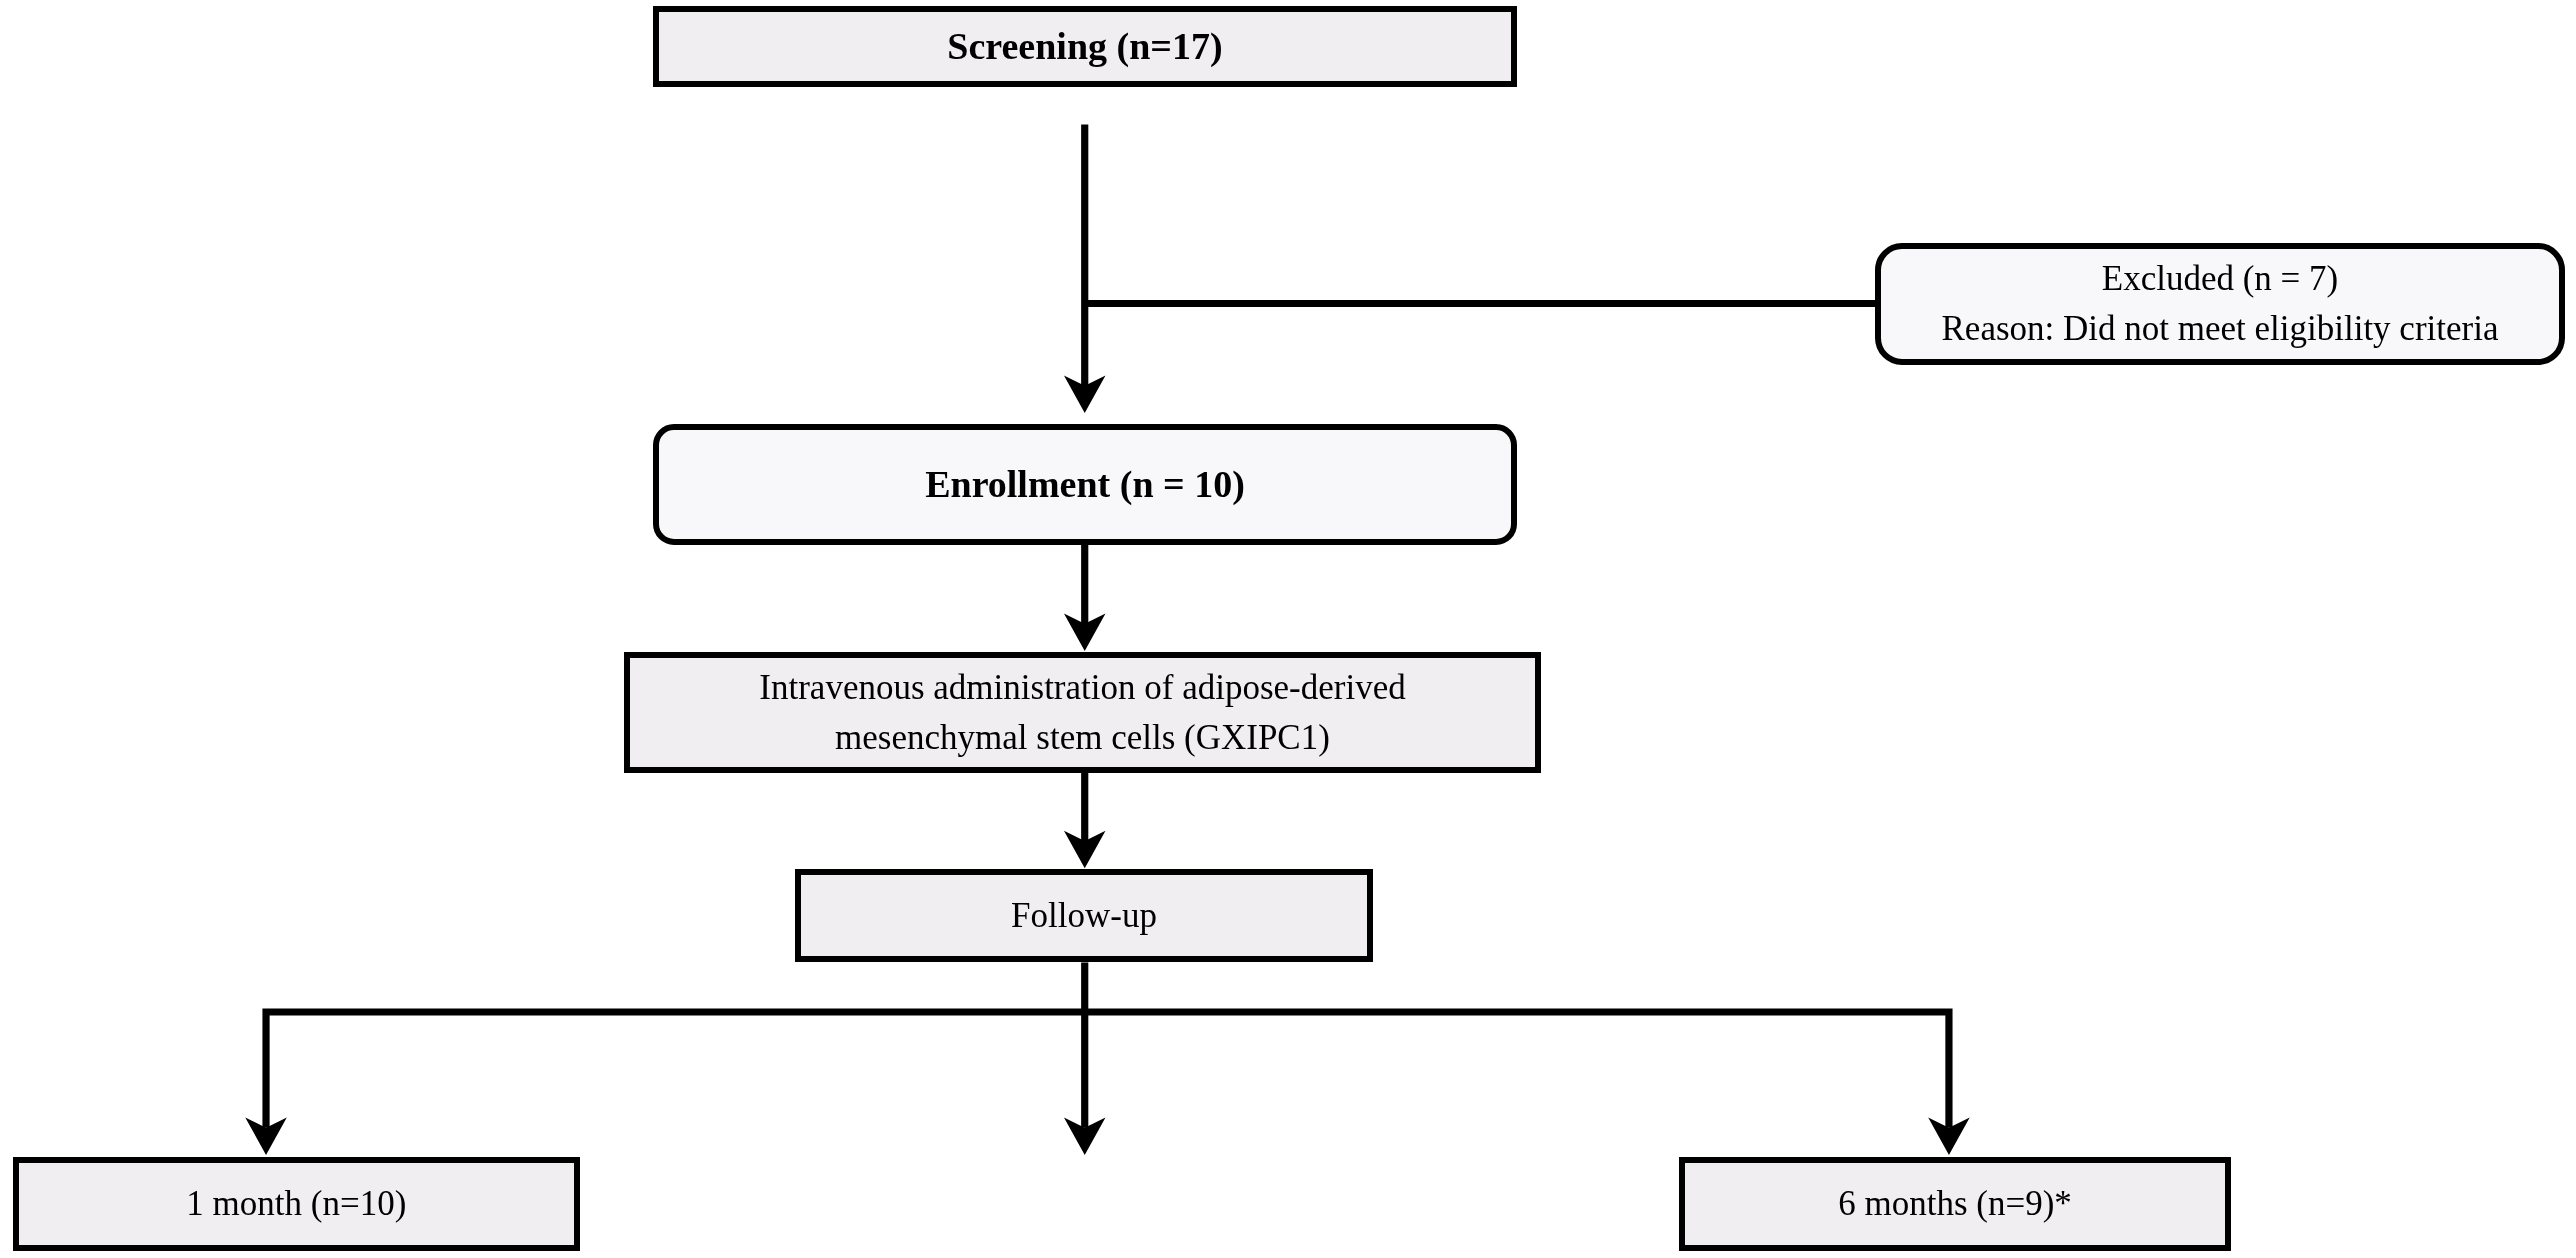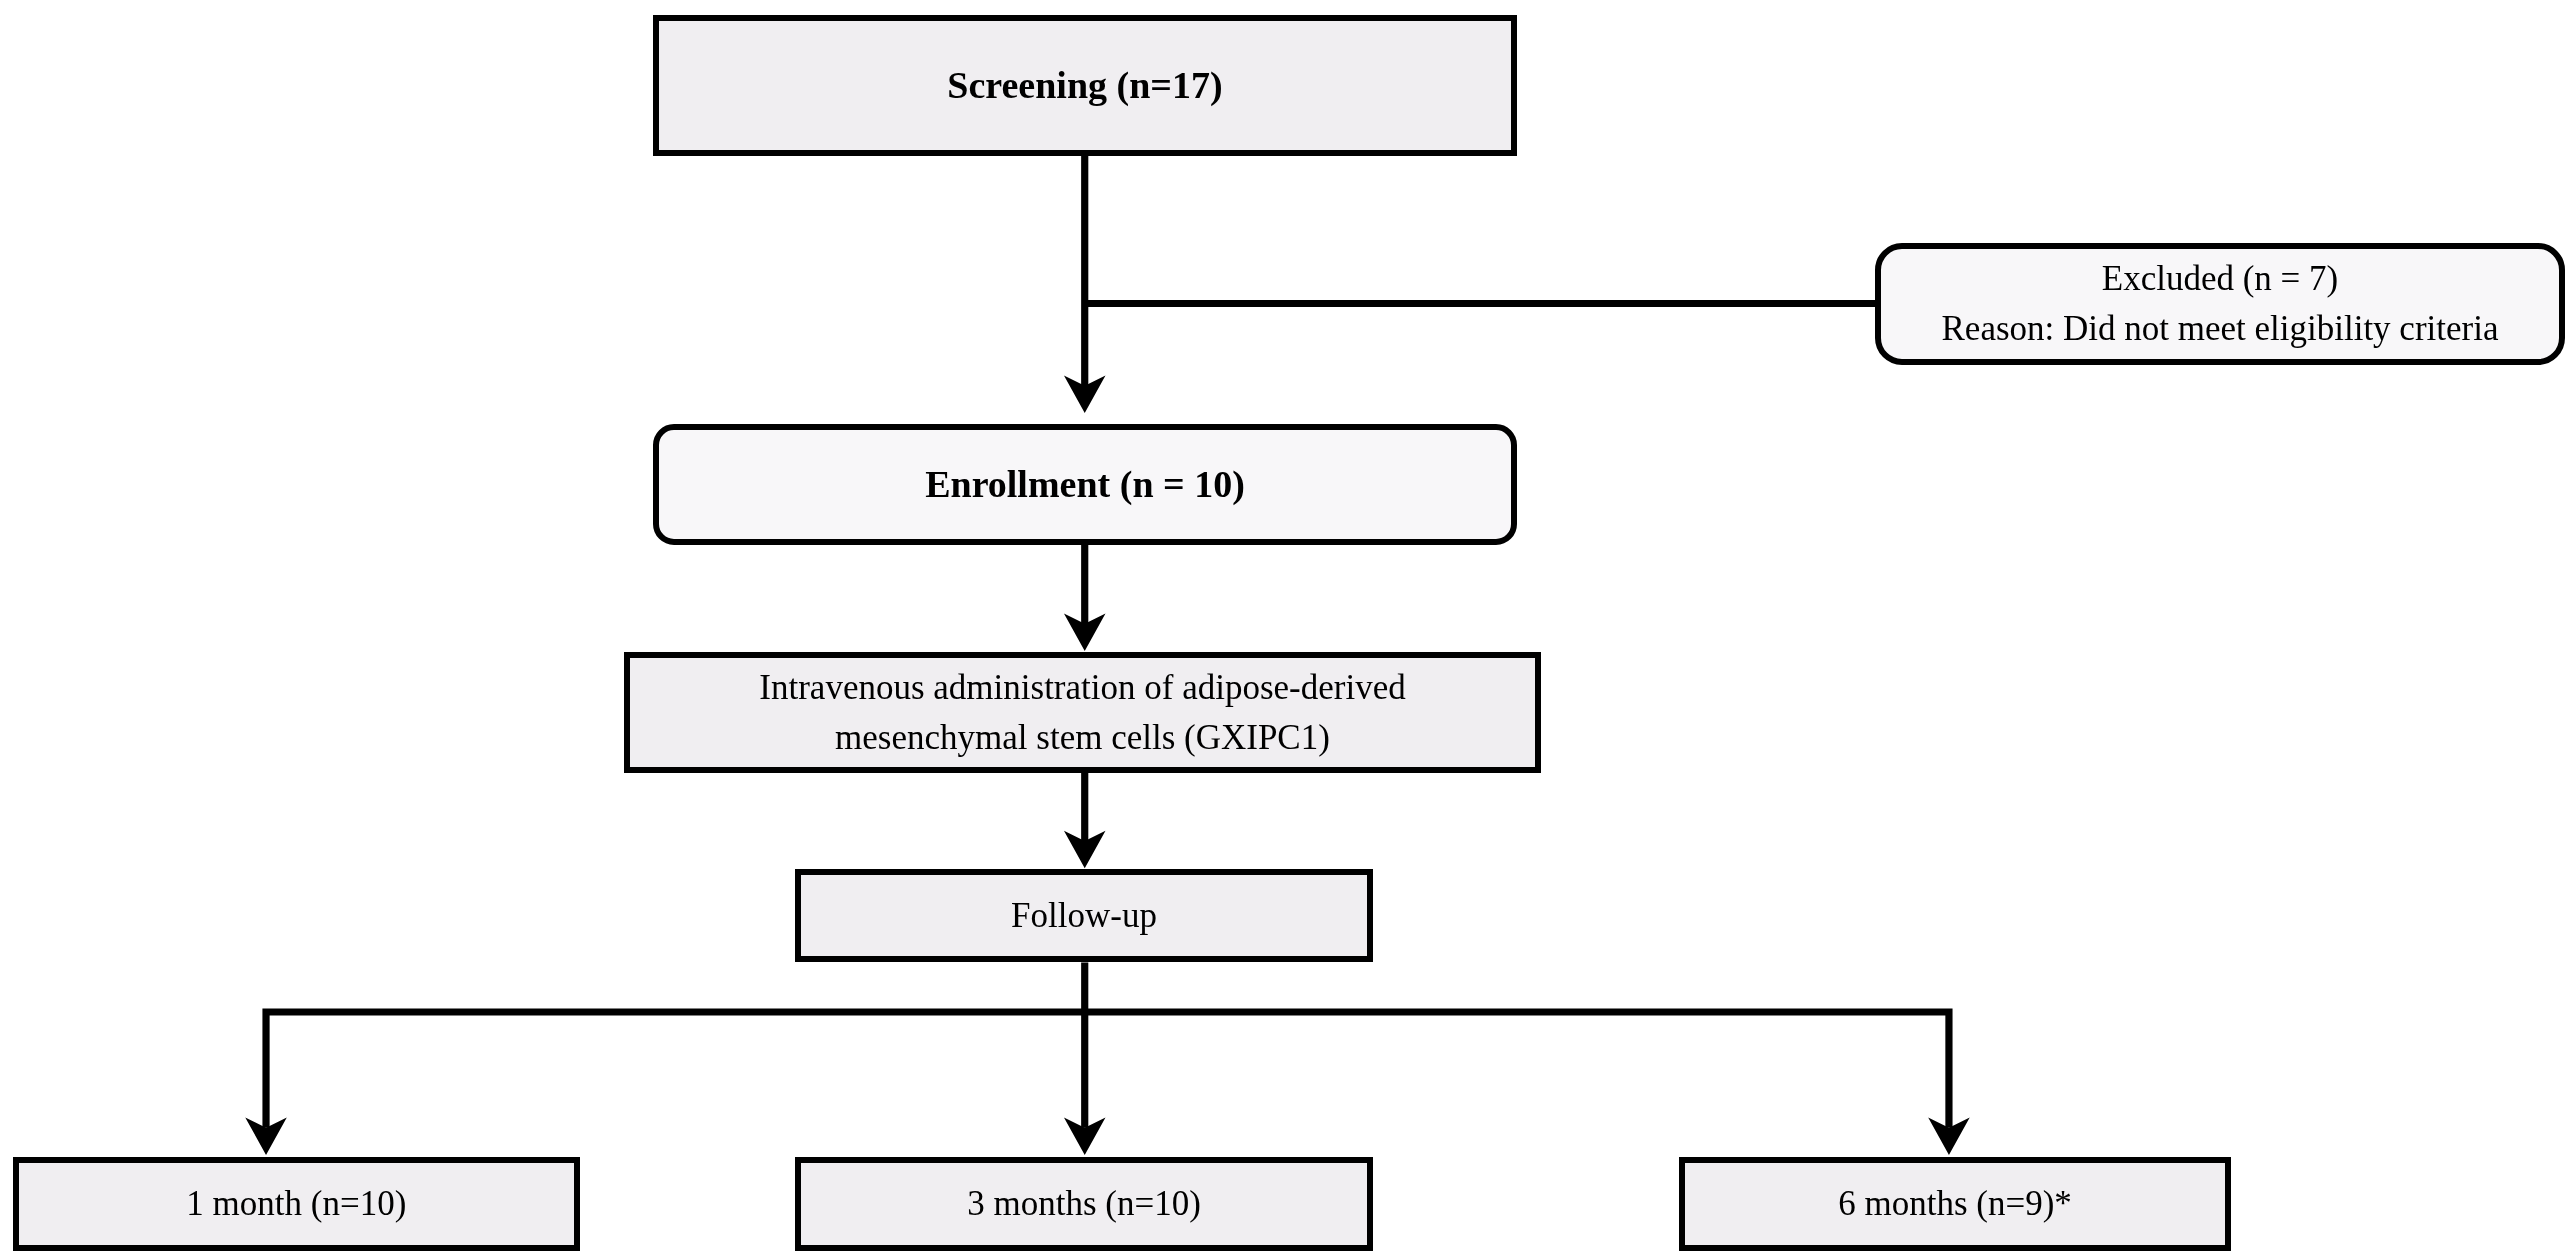--- a/index.html
+++ b/index.html
@@ -70,32 +70,31 @@
     <g fill="#000000" stroke="none">
       <polygon points="1358,517 1332,470 1358,483 1384,470"></polygon>
       <polygon points="1358,815 1332,768 1358,781 1384,768"></polygon>
       <polygon points="1358,1087 1332,1040 1358,1053 1384,1040"></polygon>
       <polygon points="333,1446 307,1399 333,1412 359,1399"></polygon>
       <polygon points="1358,1446 1332,1399 1358,1412 1384,1399"></polygon>
       <polygon points="2440,1446 2414,1399 2440,1412 2466,1399"></polygon>
     </g>
   </svg>
 
-  <div class="node bold" style="left:653px; top:15px; width:864px; height:141px;">Screening (n=17)</div>
+  <div class="node bold" style="left:653px; top:6px; width:864px; height:81px;">Screening (n=17)</div>
 
   <div class="node rounded" style="left:1875px; top:243px; width:690px; height:122px;border-radius:27px;">Excluded (n = 7)
 Reason: Did not meet eligibility criteria</div>
 
   <div class="node rounded bold" style="left:653px; top:424px; width:864px; height:121px;">Enrollment (n = 10)</div>
 
   <div class="node" style="left:624px; top:652px; width:917px; height:121px;">Intravenous administration of adipose-derived
 mesenchymal stem cells (GXIPC1)</div>
 
   <div class="node" style="left:795px; top:869px; width:578px; height:93px;">Follow-up</div>
 
   <div class="node" style="left:12.8px; top:1157px; width:567px; height:94px;text-align:right;">1 month (n=10)</div>
 
-  <div class="node" style="left:795px; top:1157px; width:578px; height:94px;">3 months (n=10)</div>
 
   <div class="node" style="left:1679px; top:1157px; width:552px; height:94px;">6 months (n=9)*</div>
 
 </div>
 
 
 </body></html>

